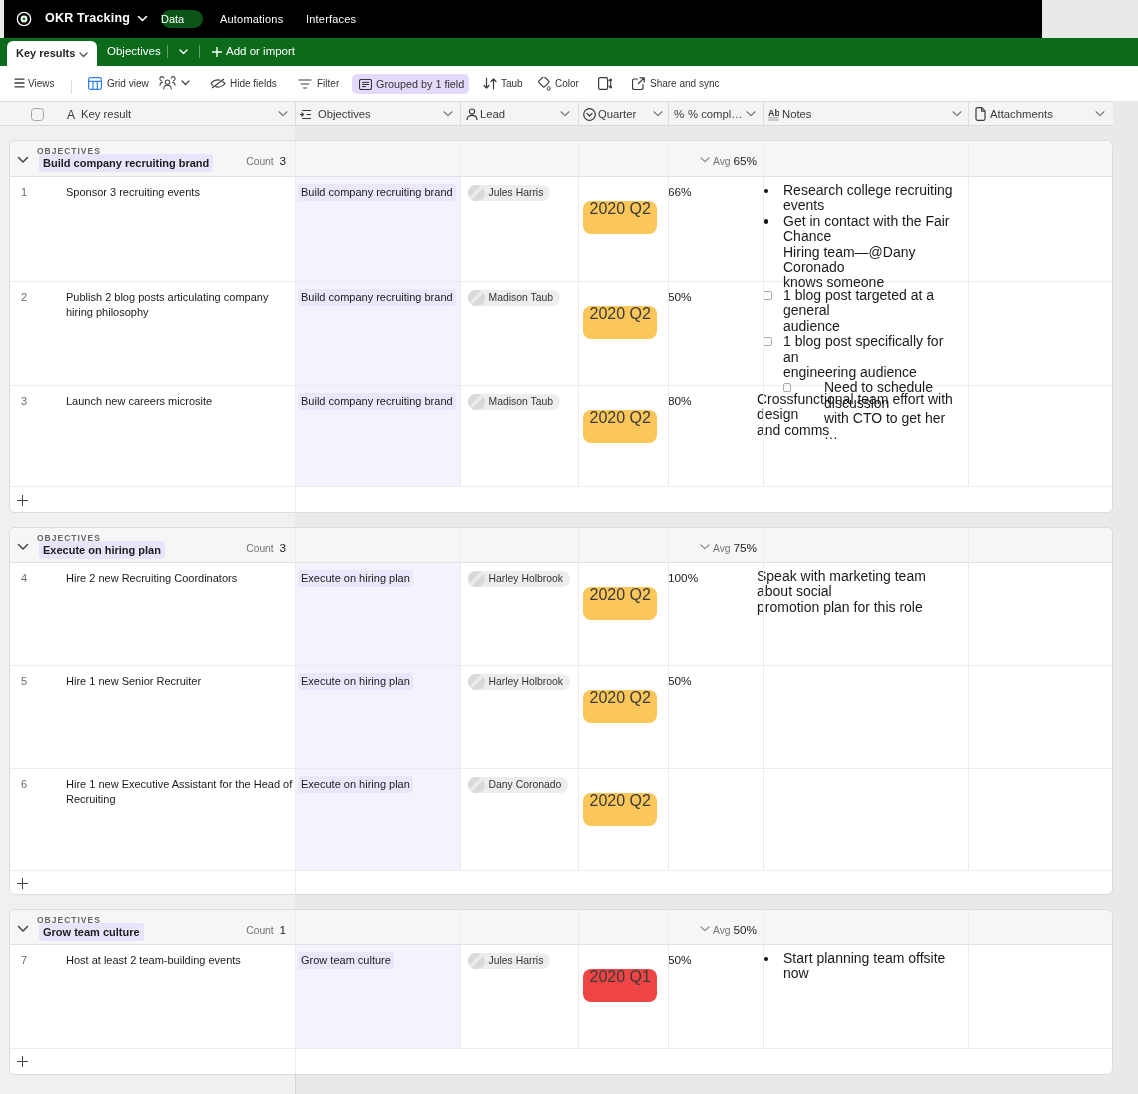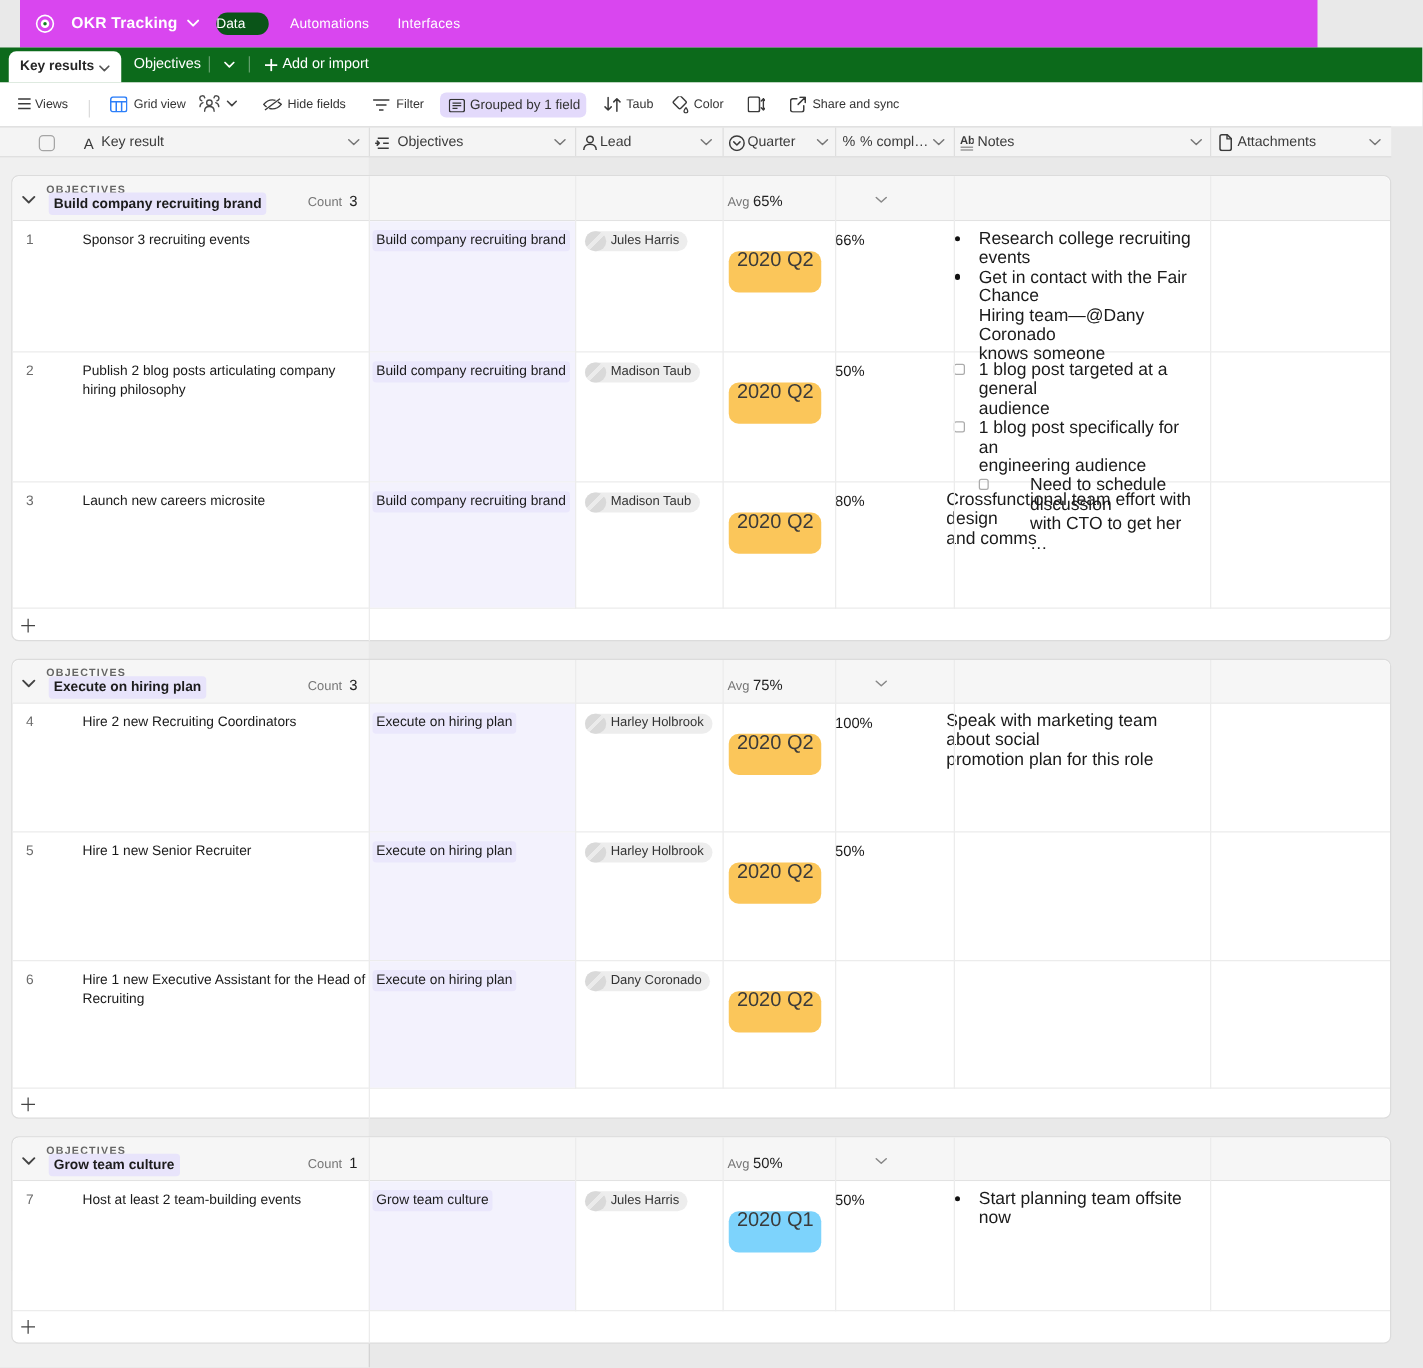--- a/index.html
+++ b/index.html
@@ -1,18 +1,18 @@
 <!DOCTYPE html>
 <html><head><meta charset="utf-8">
 <style>
 *{box-sizing:border-box;margin:0;padding:0}
 html,body{width:1138px;height:1094px;overflow:hidden}
 body{font-family:"Liberation Sans",sans-serif;position:relative;background:#e9e9e9;-webkit-font-smoothing:antialiased}
 
-#topbar{position:absolute;top:0;left:16px;width:1038px;height:38px;background:#d946ef}
+#topbar{position:absolute;top:0;left:4px;width:1038px;height:38px;background:#000000}
 #tstrip{position:absolute;top:38px;left:0;width:1138px;height:28px;background:#0c6a1b}
 #topbar .title{position:absolute;left:41px;top:11px;color:#fff;font-size:12.5px;font-weight:700;letter-spacing:.2px}
 #topbar .navtxt{position:absolute;top:12.5px;color:#fff;font-size:11px;font-weight:500;letter-spacing:.2px}
 #datapill{position:absolute;left:157px;top:10px;width:42px;height:18px;background:#0a5418;border-radius:9px;color:#fff;font-size:11px;font-weight:500;text-align:left;line-height:18px}
 
 #tabactive{position:absolute;left:7px;top:3px;width:90px;height:25px;background:#fff;border-radius:6px 6px 0 0}
 #tabactive span{position:absolute;left:9px;top:6px;font-size:11px;font-weight:600;color:#262626}
 .wtab{position:absolute;top:6.5px;color:#fff;font-size:11.5px;font-weight:500}
 .vsep{position:absolute;top:7px;width:1px;height:13px;background:rgba(255,255,255,.35)}
 
@@ -36,32 +36,32 @@
 .grow{position:relative;border-bottom:1px solid #ececec}
 .addrow{position:relative}
 .colline{position:absolute;top:0;bottom:0;width:1px;background:#ececec}
 .objbg{position:absolute;left:285px;top:0;bottom:0;width:165px;background:#f3f2fd}
 
 .gchev{position:absolute;left:7px;top:15px}
 .glabel{position:absolute;left:27px;top:5px;font-size:8.5px;font-weight:600;letter-spacing:1px;color:#666}
 .gtitle{position:absolute;left:29px;top:13px;height:18px;background:#e8e4fb;border-radius:3px;padding:0 4px;font-size:11px;font-weight:700;color:#1c1c1c;line-height:18px}
 .gcount{position:absolute;left:180px;width:96px;top:13px;text-align:right;font-size:10.3px;color:#757575}
 .gcount b{font-size:11.8px;color:#222;font-weight:400}
-.gavg{position:absolute;left:572px;width:187px;top:13px;font-size:10.3px;color:#757575}
+.gavg{position:absolute;left:560px;width:187px;top:13px;text-align:right;font-size:10.3px;color:#757575}
 .avchev{position:absolute;left:690px;top:16px}
 .gavg b{font-size:11.8px;color:#222;font-weight:400}
 
 .rnum{position:absolute;left:0;top:8.5px;width:17px;text-align:right;font-size:11px;color:#6b6b6b}
 .kr{position:absolute;left:56px;top:7.5px;width:228px;font-size:11px;color:#1a1a1a;line-height:15.4px}
 .objv{position:absolute;left:288px;top:7px;height:17px;background:#eae7fc;border-radius:3px;padding:0 3px;font-size:11px;color:#1a1a1a;line-height:17px;white-space:nowrap}
 .lead{position:absolute;left:458px;top:7.5px;height:16.5px;background:#ededed;border-radius:8.5px;padding:0 7px 0 0;font-size:10.4px;color:#333;line-height:16.5px;white-space:nowrap}
 .av{display:inline-block;vertical-align:top;width:16.5px;height:16.5px;border-radius:50%;background:linear-gradient(135deg,#d9d9d9 42%,#ebebeb 42%,#ebebeb 56%,#d9d9d9 56%);margin-right:4px}
 .qpill{position:absolute;left:573px;top:24px;height:33px;border-radius:8px;padding:0 6.5px;font-size:16px;color:#3a3a3a;line-height:15px}
 .q2{background:#fbc65a}
-.q1{background:#7dd3fc}
+.q1{background:#ef4444}
 .pct{position:absolute;left:658px;width:89px;top:8px;font-size:11.8px;color:#1a1a1a}
 .notes{position:absolute;left:741px;top:6px;width:210px;font-size:14px;color:#1a1a1a;line-height:15.4px}
 .ni{position:relative;padding-left:32px}
 .ni .bu{position:absolute;left:13px;top:5.5px;width:4.4px;height:4.4px;border-radius:50%;background:#111}
 .ni .cb{position:absolute;left:12px;top:3px;width:8.6px;height:8.6px;border:1px solid #ababab;border-radius:2px}
 .ni.sub{padding-left:73px}
 .ni.sub .cb{left:31.5px}
 .plain{padding-left:6px}
 .plus{position:absolute;left:7px;top:50%;margin-top:-5.5px;width:11px;height:11px}
 .plus:before{content:"";position:absolute;left:0;top:5px;width:11px;height:1.3px;background:#444}

